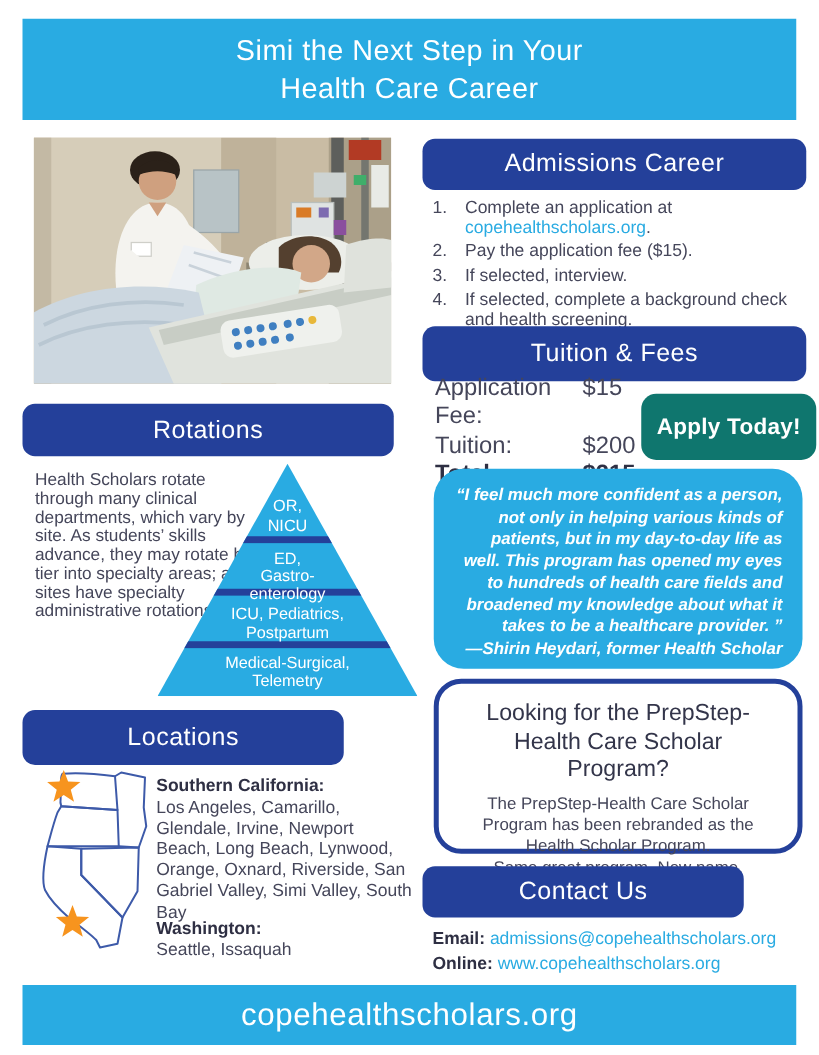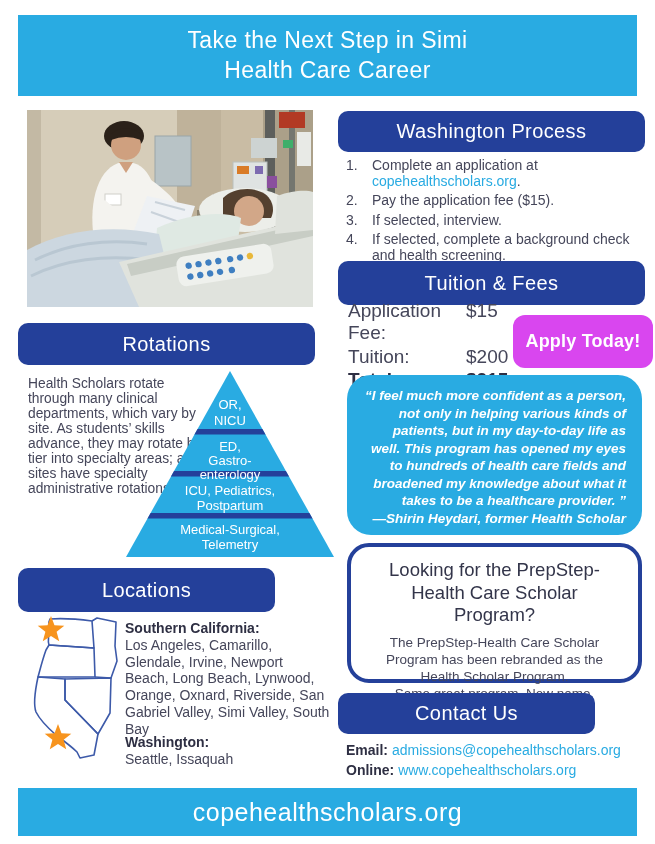--- a/index.html
+++ b/index.html
@@ -33,21 +33,21 @@
   .adm-item{display:flex;margin-bottom:3px;}
   .adm-num{width:26px;flex:0 0 26px;}
   .adm-text{flex:1;}
   .link{color:#29abe2;cursor:pointer;}
   
   .fees{left:348px;top:300px;width:160px;font-size:19px;line-height:1.18;}
   .fee-row{display:flex;margin-bottom:1px;}
   .fee-label{width:118px;flex:0 0 118px;}
   .fee-row.total{font-weight:bold;color:#2e2f43;}
   .apply-btn{
-    left:513px;top:315px;width:140px;height:53px;background:#d946ef;border:none;border-radius:12px;
+    left:513px;top:315px;width:140px;height:53px;background:#0f766e;border:none;border-radius:12px;
     color:#ffffff;font-family:"Liberation Sans",sans-serif;font-size:18px;font-weight:bold;
     display:flex;align-items:center;justify-content:center;cursor:pointer;letter-spacing:.2px;
   }
   
   .quote-box{
     left:347px;top:375px;width:295px;height:160px;background:#29abe2;border-radius:24px;
     padding:12px 16px 16px 14px;color:#ffffff;font-size:13.5px;font-style:italic;font-weight:bold;
     line-height:1.3;text-align:right;overflow:hidden;
   }
   
@@ -73,21 +73,21 @@
     left:18px;top:788px;width:619px;height:48px;background:#29abe2;color:#ffffff;
     display:flex;align-items:center;justify-content:center;font-size:25px;font-weight:500;letter-spacing:.5px;
   }
 </style>
 </head>
 <body>
 
 <div class="page">
 
   <div class="abs top-banner">
-    <div>Take the Next Step in Simi</div>
+    <div>Simi the Next Step in Your</div>
     <div>Health Care Career</div>
   </div>
 
   <svg class="abs photo" viewBox="0 0 286 197" preserveAspectRatio="none" aria-hidden="true">
     <rect width="286" height="197" fill="#c9bca4"></rect>
     <rect x="0" y="0" width="150" height="197" fill="#d6cdb9"></rect>
     <rect x="0" y="0" width="14" height="197" fill="#c3b9a4"></rect>
     <rect x="150" y="0" width="44" height="197" fill="#bfb29a"></rect>
     <rect x="128" y="26" width="36" height="50" fill="#b8c3c6" stroke="#9aa5a8"></rect>
     <rect x="170" y="100" width="116" height="7" fill="#8c8471"></rect>
@@ -138,21 +138,21 @@
       <circle cx="162" cy="161" r="3.2"></circle>
         <circle cx="172" cy="161" r="3.2"></circle>
         <circle cx="182" cy="161" r="3.2"></circle>
       <circle cx="192" cy="161" r="3.2"></circle>
         <circle cx="204" cy="161" r="3.2"></circle>
     </g>
     <path d="M250,86 C266,80 280,80 286,82 L286,120 L248,124 Z" fill="#dfe2dc"></path>
   </svg>
 
   <div class="abs pill hdr-admissions">
-    <span>Washington Process</span>
+    <span>Admissions Career</span>
   </div>
   <div class="abs adm-list">
     <div class="adm-item">
       <span class="adm-num">1.</span>
       <span class="adm-text"><span>Complete an application at </span><span class="link">copehealthscholars.org</span><span>.</span></span>
     </div>
     <div class="adm-item">
       <span class="adm-num">2.</span>
       <span class="adm-text">Pay the application fee ($15).</span>
     </div>

